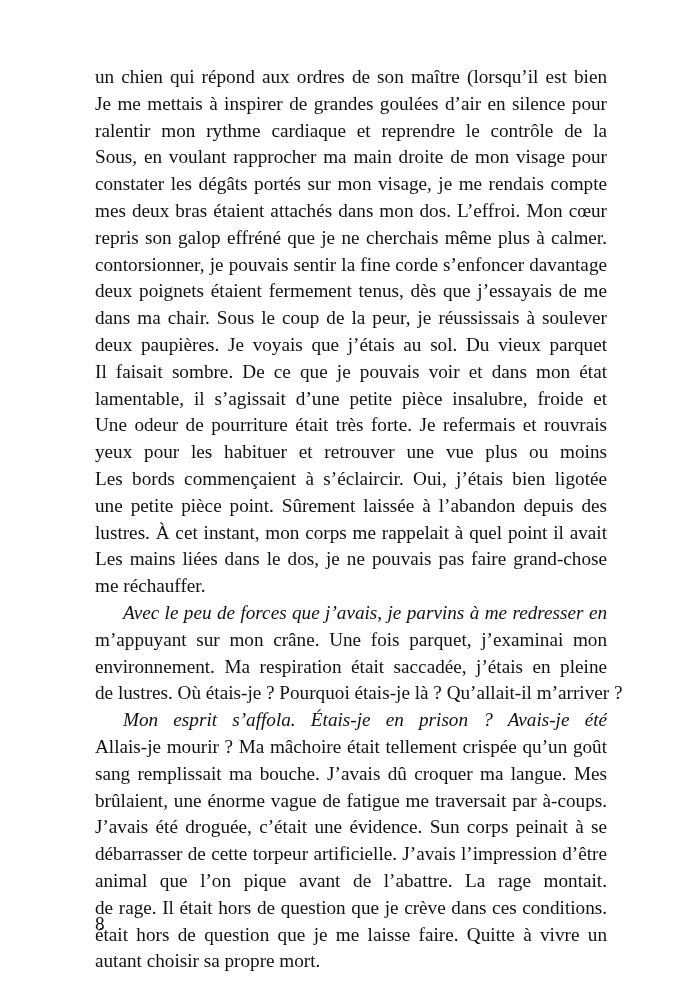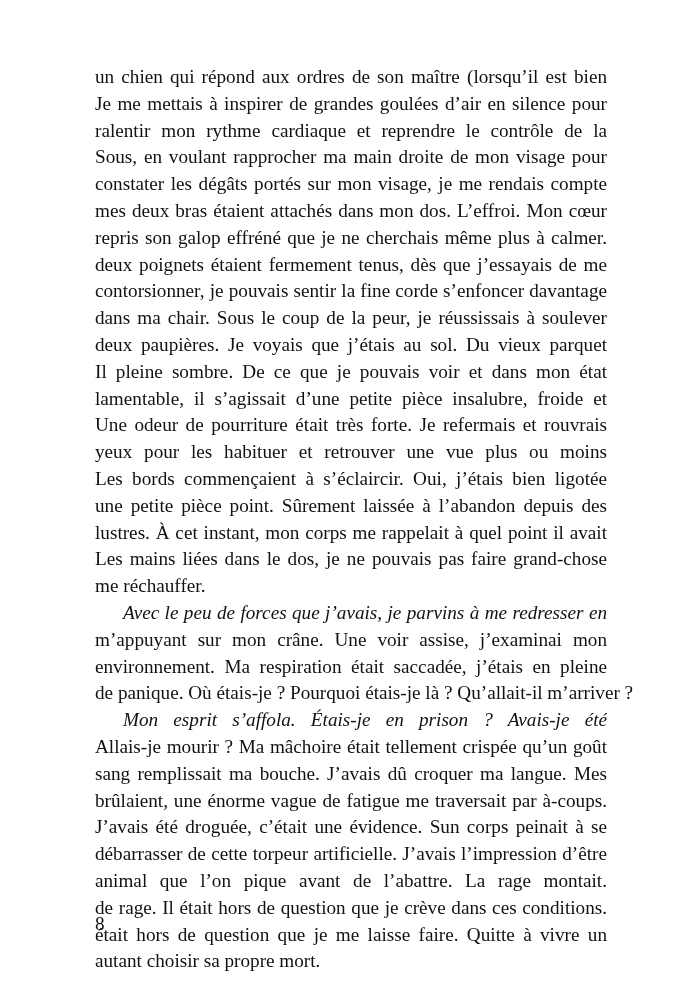--- a/index.html
+++ b/index.html
@@ -24,40 +24,40 @@
 <div class="page">
 
   <div>
     <span class="line j">un chien qui répond aux ordres de son maître (lorsqu’il est bien élevé).</span>
     <span class="line j">Je me mettais à inspirer de grandes goulées d’air en silence pour</span>
     <span class="line j">ralentir mon rythme cardiaque et reprendre le contrôle de la situation.</span>
     <span class="line j">Sous, en voulant rapprocher ma main droite de mon visage pour</span>
     <span class="line j">constater les dégâts portés sur mon visage, je me rendais compte que</span>
     <span class="line j">mes deux bras étaient attachés dans mon dos. L’effroi. Mon cœur avait</span>
     <span class="line j">repris son galop effréné que je ne cherchais même plus à calmer. Mes</span>
+    <span class="line j">contorsionner, je pouvais sentir la fine corde s’enfoncer davantage</span>
     <span class="line j">deux poignets étaient fermement tenus, dès que j’essayais de me</span>
-    <span class="line j">contorsionner, je pouvais sentir la fine corde s’enfoncer davantage</span>
     <span class="line j">dans ma chair. Sous le coup de la peur, je réussissais à soulever mes</span>
     <span class="line j">deux paupières. Je voyais que j’étais au sol. Du vieux parquet moisi.</span>
-    <span class="line j">Il pleine sombre. De ce que je pouvais voir et dans mon état</span>
+    <span class="line j">Il faisait sombre. De ce que je pouvais voir et dans mon état</span>
     <span class="line j">lamentable, il s’agissait d’une petite pièce insalubre, froide et humide.</span>
     <span class="line j">Une odeur de pourriture était très forte. Je refermais et rouvrais mes</span>
     <span class="line j">yeux pour les habituer et retrouver une vue plus ou moins correcte.</span>
     <span class="line j">Les bords commençaient à s’éclaircir. Oui, j’étais bien ligotée dans</span>
     <span class="line j">une petite pièce point. Sûrement laissée à l’abandon depuis des</span>
     <span class="line j">lustres. À cet instant, mon corps me rappelait à quel point il avait froid.</span>
     <span class="line j">Les mains liées dans le dos, je ne pouvais pas faire grand-chose pour</span>
     <span class="line">me réchauffer.</span>
   </div>
 
   <div>
     <span class="line j indent">Avec le peu de forces que j’avais, je parvins à me redresser en</span>
-    <span class="line j">m’appuyant sur mon crâne. Une voir assise, j’examinai mon</span>
+    <span class="line j">m’appuyant sur mon crâne. Une fois parquet, j’examinai mon</span>
     <span class="line j">environnement. Ma respiration était saccadée, j’étais en pleine crise</span>
-    <span class="line">de panique. Où étais-je ? Pourquoi étais-je là ? Qu’allait-il m’arriver ?</span>
+    <span class="line">de lustres. Où étais-je ? Pourquoi étais-je là ? Qu’allait-il m’arriver ?</span>
   </div>
 
   <div>
     <span class="line j indent">Mon esprit s’affola. Étais-je en prison ? Avais-je été kidnappée ?</span>
     <span class="line j">Allais-je mourir ? Ma mâchoire était tellement crispée qu’un goût de</span>
     <span class="line j">sang remplissait ma bouche. J’avais dû croquer ma langue. Mes yeux</span>
     <span class="line j">brûlaient, une énorme vague de fatigue me traversait par à-coups.</span>
     <span class="line j">J’avais été droguée, c’était une évidence. Sun corps peinait à se</span>
     <span class="line j">débarrasser de cette torpeur artificielle. J’avais l’impression d’être un</span>
     <span class="line j">animal que l’on pique avant de l’abattre. La rage montait. Beaucoup</span>

